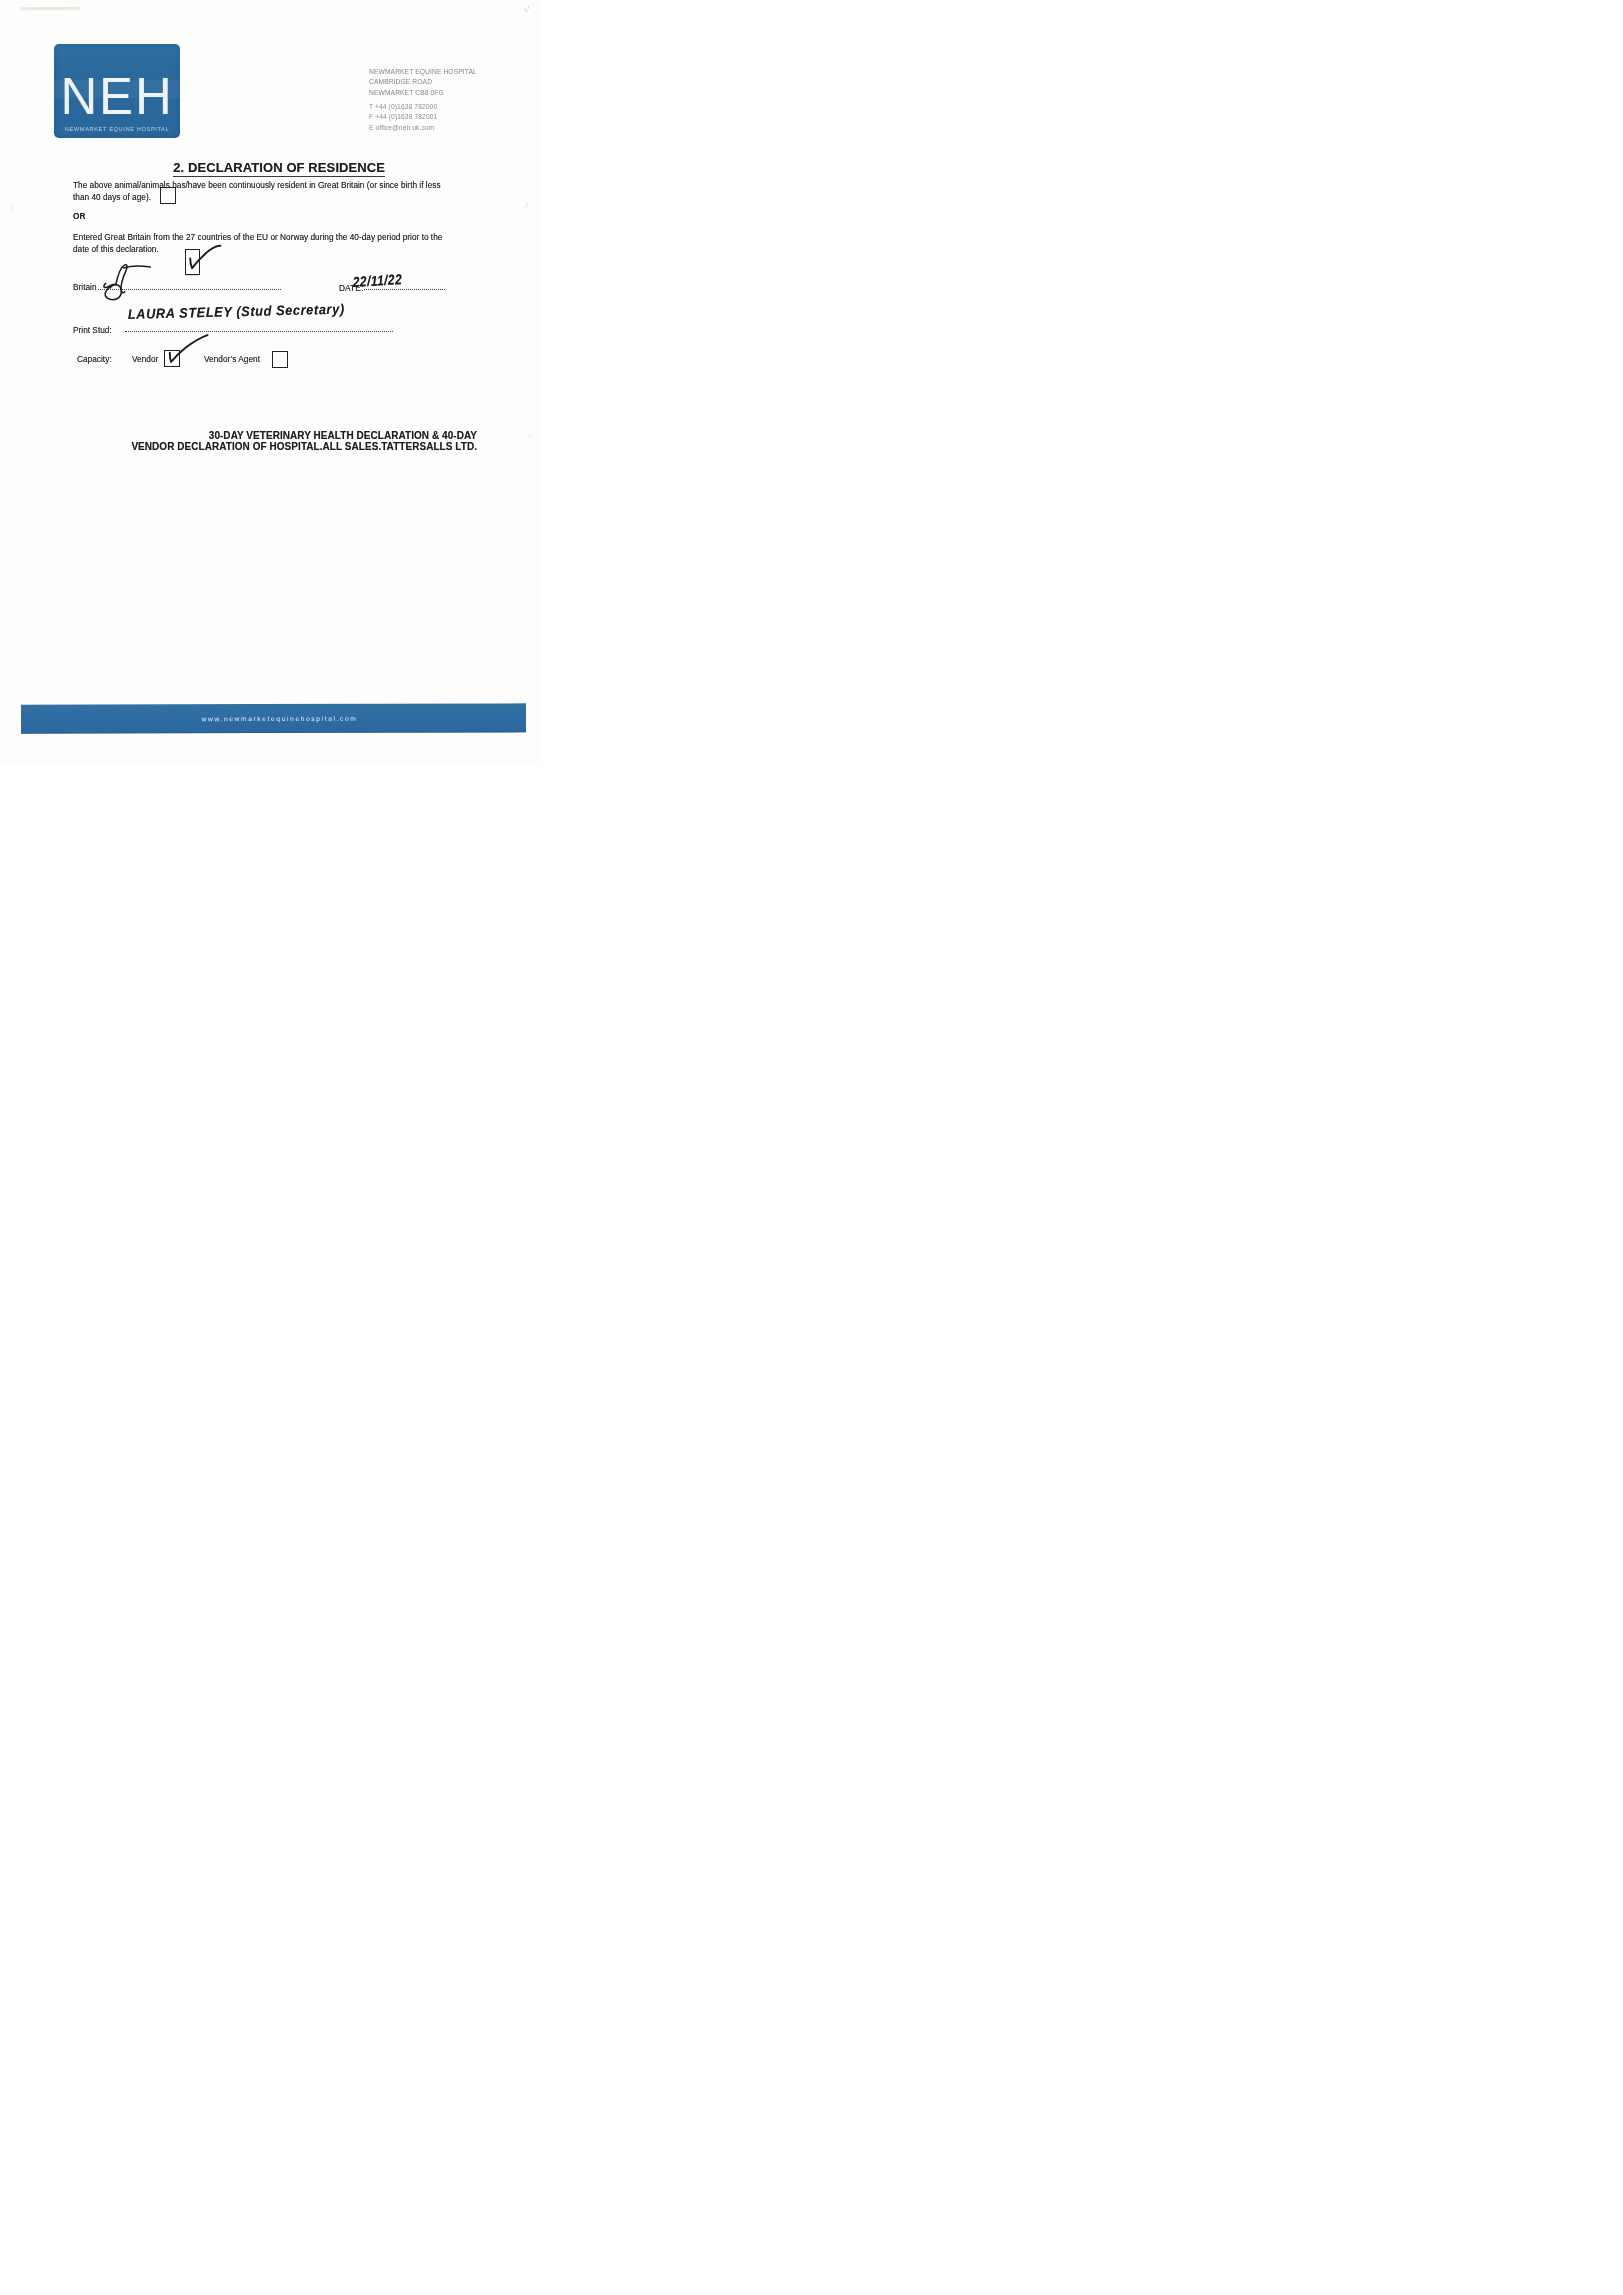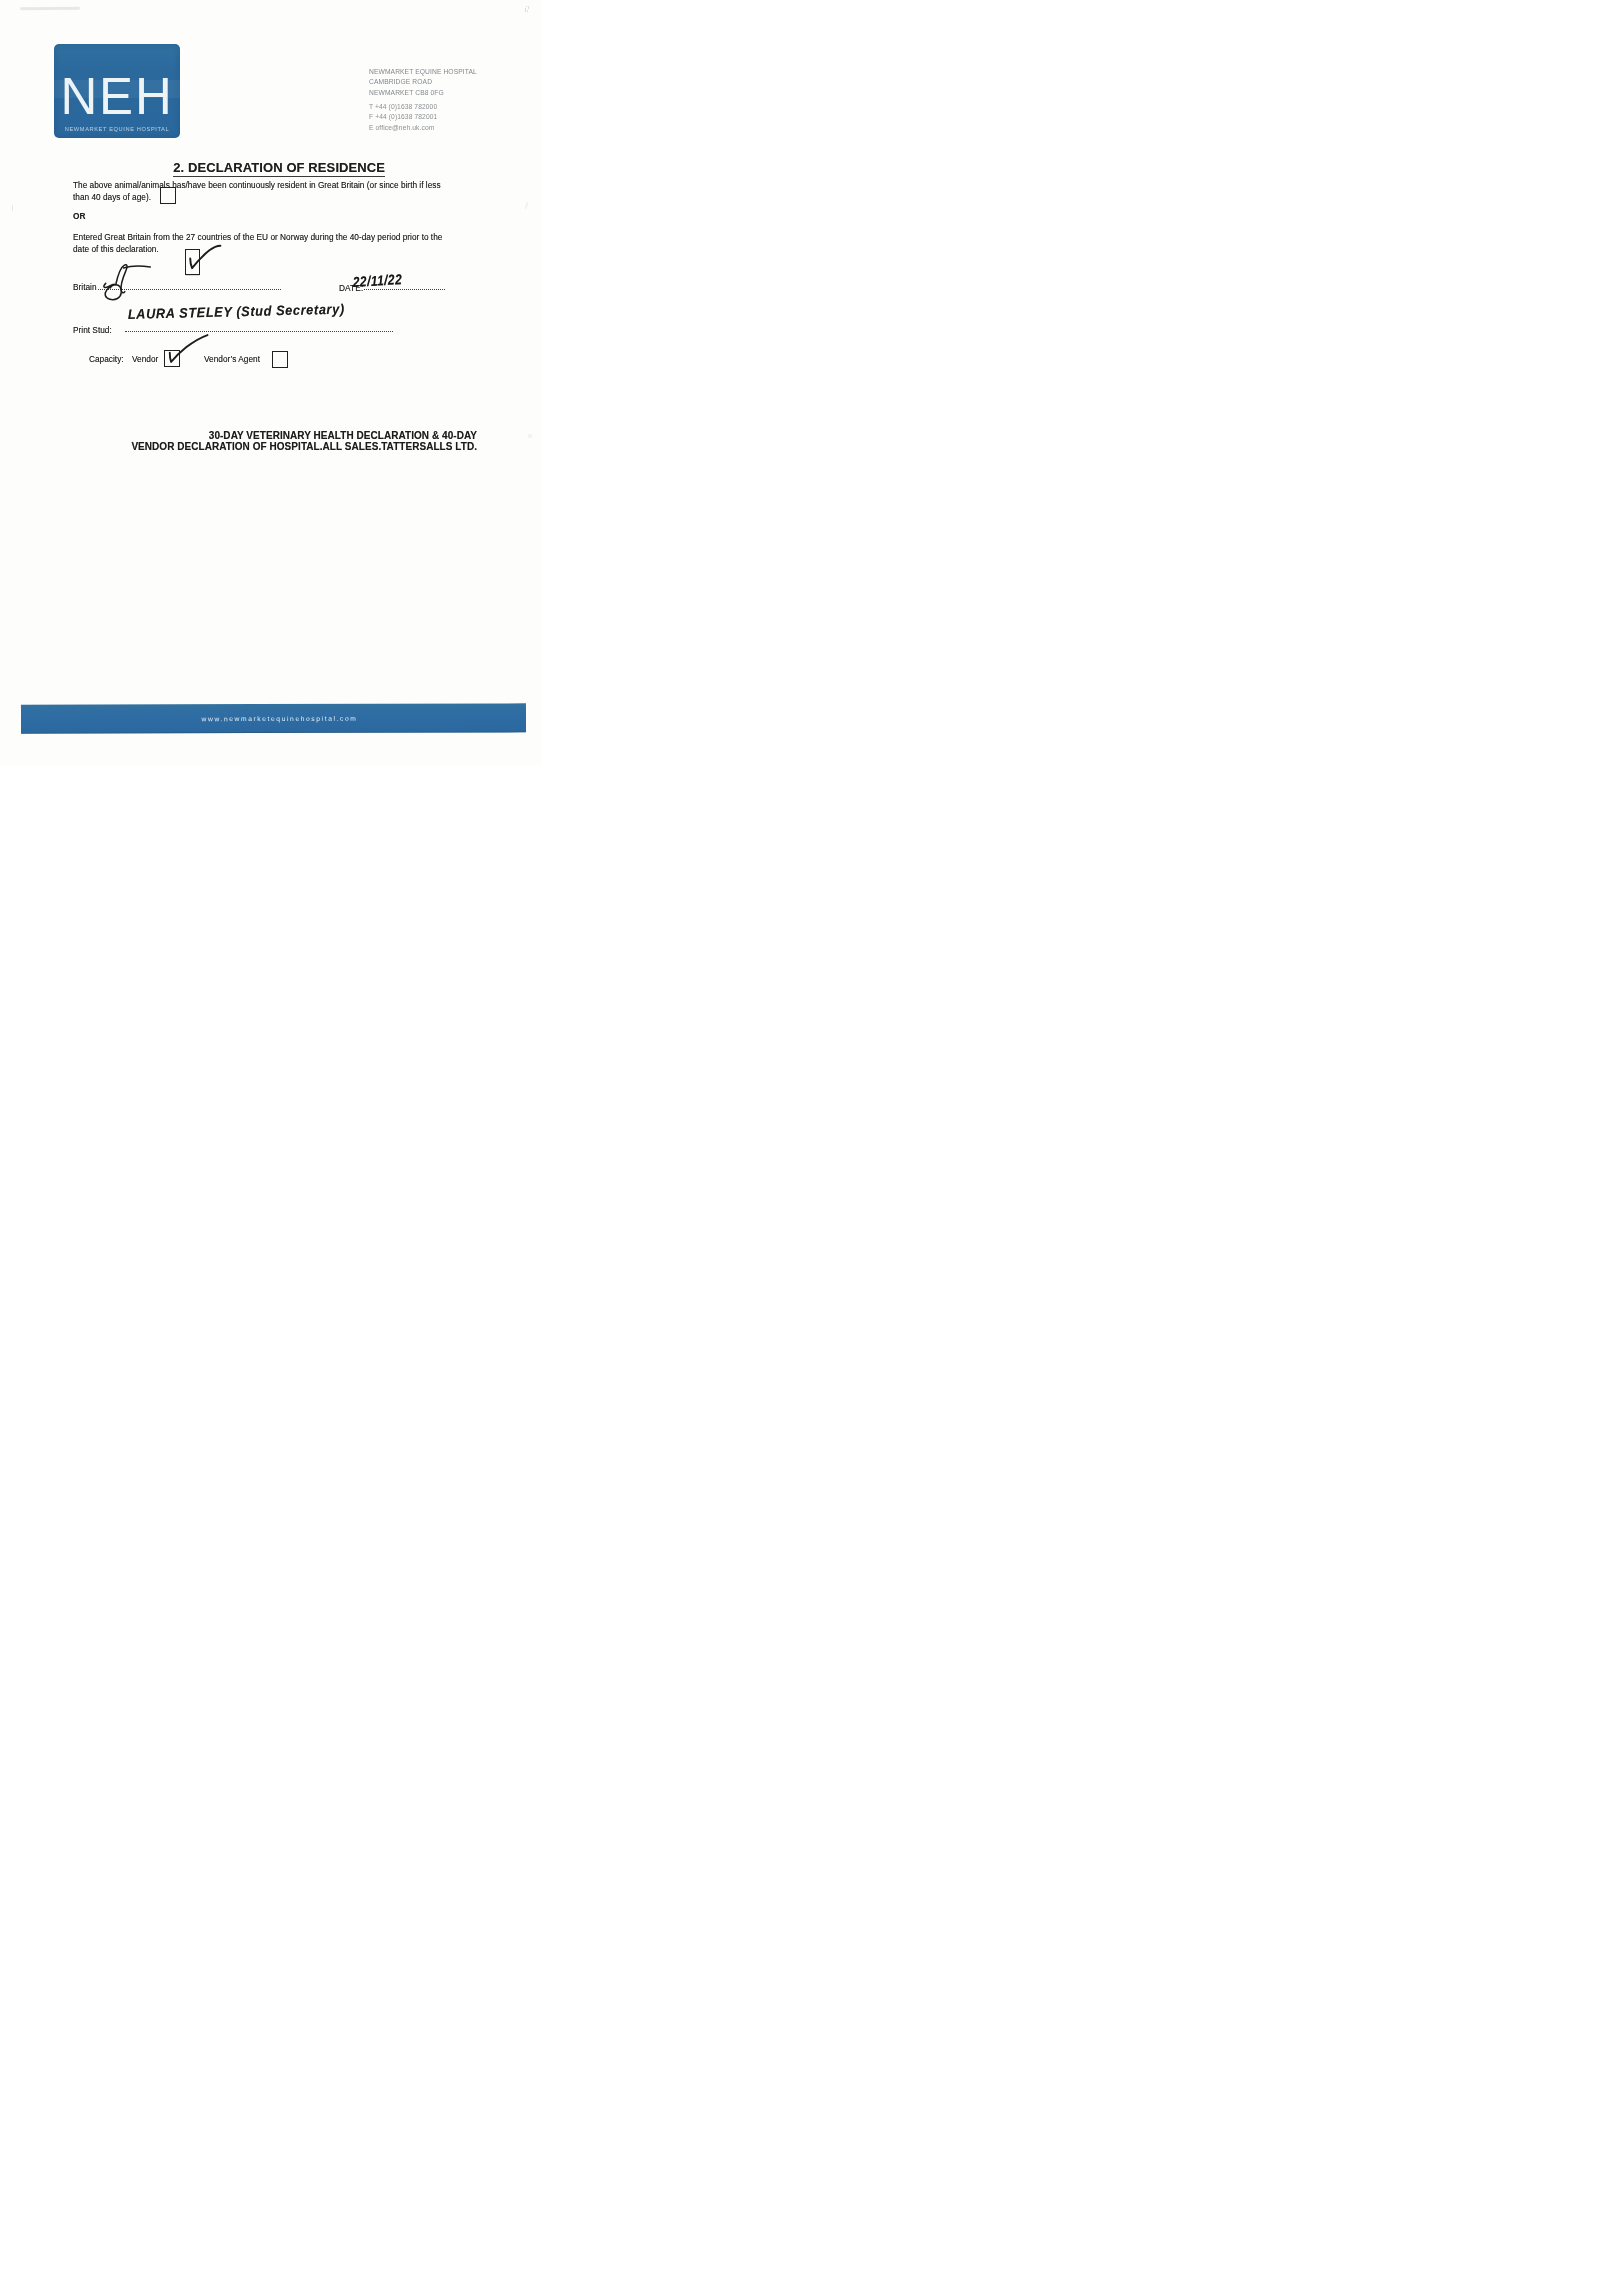--- a/index.html
+++ b/index.html
@@ -84,21 +84,21 @@
   
   .printname-label{position:absolute;top:324px;left:0;}
   .print-dots{position:absolute;top:323px;left:52px;width:268px;height:9.2px;border-bottom:1.4px dotted #3e3e3e;}
   .print-value{
     position:absolute;top:309px;left:55px;
     font-size:13.8px;font-weight:bold;font-style:italic;color:#1b1b1b;
     letter-spacing:0.7px;transform:scaleX(.92) rotate(-1.3deg);transform-origin:left bottom;white-space:nowrap;
   }
 
   
-  .capacity-label{position:absolute;top:353px;left:16px;}
+  .capacity-label{position:absolute;top:353px;left:4px;}
   .vendor-label{position:absolute;top:353px;left:59px;}
   .agent-label{position:absolute;top:353px;left:131px;}
 
   
   .footnote{
     position:absolute;top:430px;left:0;width:100%;
     text-align:right;font-weight:bold;font-size:10px;line-height:11px;color:#1c1c1c;letter-spacing:0.05px;
   }
 
   

